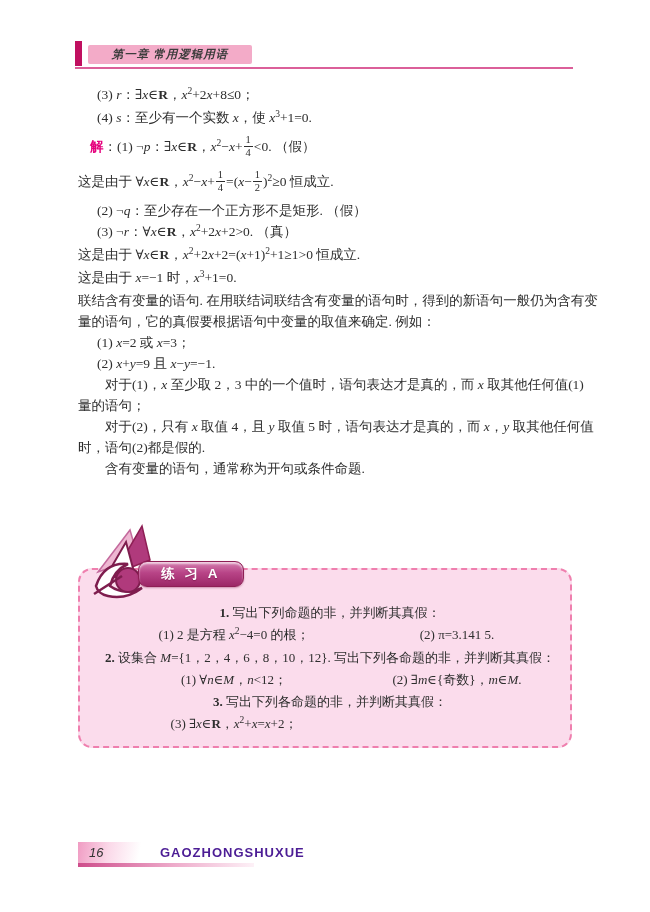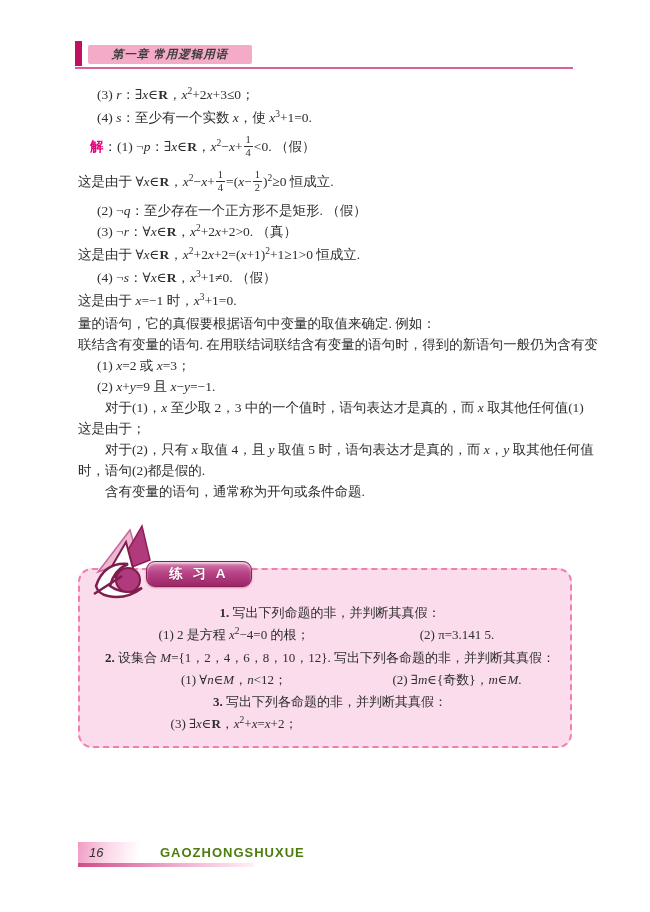--- a/index.html
+++ b/index.html
@@ -37,66 +37,65 @@
           background:#fbdcec;border:2px dashed #ef7fae;border-radius:14px;}
   .ex-lines{position:absolute;left:100px;top:602px;width:460px;font-size:13px;line-height:22px;text-align:center;}
   .ex-lines .line{white-space:nowrap;}
   .ex-lines .line.cols{display:flex;white-space:nowrap;padding-left:14px;}
   .ex-lines .col-a{width:240px;flex:0 0 auto;}
   .ex-lines .col-b{flex:1;}
 
   
   .badge{position:absolute;left:84px;top:524px;width:180px;height:76px;z-index:3;}
   .badge-icon{position:absolute;left:0;top:0;}
-  .pill{position:absolute;left:62px;top:37px;width:104px;height:24px;border-radius:9px;
+  .pill{position:absolute;left:54px;top:37px;width:104px;height:24px;border-radius:9px;
         background:linear-gradient(#d67fb0 0%,#b84487 45%,#9c2767 100%);
         border:1px solid #8e1f55;
         box-shadow:inset 0 2px 2px rgba(255,255,255,.65), 0 1px 2px rgba(140,30,85,.4);
         display:flex;align-items:center;justify-content:center;}
   .pill span{color:#ffffff;font-family:"Liberation Sans","DejaVu Sans",sans-serif;
              font-weight:bold;font-size:13.5px;letter-spacing:3px;text-shadow:0 1px 1px rgba(120,20,70,.6);}
 
   
   .pg-box{position:absolute;left:78px;top:842px;width:67px;height:21px;
           background:linear-gradient(100deg,#f09cc3 0%,#fbd9e9 45%,#ffffff 90%);
           display:flex;align-items:center;font-style:italic;}
   .pg-box span{font-family:"Liberation Sans","DejaVu Sans",sans-serif;font-size:13px;color:#333;padding-left:11px;}
-  .watermark{position:absolute;left:160px;top:845px;color:#4d7c0f;
+  .watermark{position:absolute;left:160px;top:845px;color:#4c1d95;
              font-family:"Liberation Sans","DejaVu Sans",sans-serif;
              font-weight:bold;font-size:13px;letter-spacing:1px;}
   .pg-bar{position:absolute;left:78px;top:863px;width:176px;height:4px;
           background:linear-gradient(to right,#ce4d8b 0%,#eeaccb 55%,#fdf1f7 100%);}
 </style>
 </head>
 <body>
 
 <div class="page">
 
   <div class="hdr-vbar"></div>
   <div class="hdr-box">
     <span>第一章  常用逻辑用语</span>
   </div>
   <div class="hdr-line"></div>
 
   <div class="content" id="content">
-      <div class="line enum"><span class="seg-t">(3) </span><span class="seg-i">r</span><span class="seg-t">：∃</span><span class="seg-i">x</span><span class="seg-t">∈</span><span class="seg-b">R</span><span class="seg-t">，</span><span class="seg-i">x</span><span class="seg-s">2</span><span class="seg-t">+2</span><span class="seg-i">x</span><span class="seg-t">+3≤0；</span></div>
+      <div class="line enum"><span class="seg-t">(3) </span><span class="seg-i">r</span><span class="seg-t">：∃</span><span class="seg-i">x</span><span class="seg-t">∈</span><span class="seg-b">R</span><span class="seg-t">，</span><span class="seg-i">x</span><span class="seg-s">2</span><span class="seg-t">+2</span><span class="seg-i">x</span><span class="seg-t">+8≤0；</span></div>
       <div class="line enum"><span class="seg-t">(4) </span><span class="seg-i">s</span><span class="seg-t">：至少有一个实数 </span><span class="seg-i">x</span><span class="seg-t">，使 </span><span class="seg-i">x</span><span class="seg-s">3</span><span class="seg-t">+1=0.</span></div>
       <div class="line solve tall"><span class="seg-m">解</span><span class="seg-t">：(1) ¬</span><span class="seg-i">p</span><span class="seg-t">：∃</span><span class="seg-i">x</span><span class="seg-t">∈</span><span class="seg-b">R</span><span class="seg-t">，</span><span class="seg-i">x</span><span class="seg-s">2</span><span class="seg-t">−</span><span class="seg-i">x</span><span class="seg-t">+</span><span class="frac"><span class="fn">1</span><span class="fd">4</span></span><span class="seg-t">&lt;0. （假）</span></div>
       <div class="line tall"><span class="seg-t">这是由于 ∀</span><span class="seg-i">x</span><span class="seg-t">∈</span><span class="seg-b">R</span><span class="seg-t">，</span><span class="seg-i">x</span><span class="seg-s">2</span><span class="seg-t">−</span><span class="seg-i">x</span><span class="seg-t">+</span><span class="frac"><span class="fn">1</span><span class="fd">4</span></span><span class="seg-t">=(</span><span class="seg-i">x</span><span class="seg-t">−</span><span class="frac"><span class="fn">1</span><span class="fd">2</span></span><span class="seg-t">)</span><span class="seg-s">2</span><span class="seg-t">≥0 恒成立.</span></div>
       <div class="line enum"><span class="seg-t">(2) ¬</span><span class="seg-i">q</span><span class="seg-t">：至少存在一个正方形不是矩形. （假）</span></div>
       <div class="line enum"><span class="seg-t">(3) ¬</span><span class="seg-i">r</span><span class="seg-t">：∀</span><span class="seg-i">x</span><span class="seg-t">∈</span><span class="seg-b">R</span><span class="seg-t">，</span><span class="seg-i">x</span><span class="seg-s">2</span><span class="seg-t">+2</span><span class="seg-i">x</span><span class="seg-t">+2&gt;0. （真）</span></div>
       <div class="line"><span class="seg-t">这是由于 ∀</span><span class="seg-i">x</span><span class="seg-t">∈</span><span class="seg-b">R</span><span class="seg-t">，</span><span class="seg-i">x</span><span class="seg-s">2</span><span class="seg-t">+2</span><span class="seg-i">x</span><span class="seg-t">+2=(</span><span class="seg-i">x</span><span class="seg-t">+1)</span><span class="seg-s">2</span><span class="seg-t">+1≥1&gt;0 恒成立.</span></div>
-      <div class="line enum"><span class="seg-t">(4) ¬</span><span class="seg-i">s</span><span class="seg-t">：∀</span><span class="seg-i">x</span><span class="seg-t">∈</span><span class="seg-b">R</span><span class="seg-t">，</span><span class="seg-i">x</span><span class="seg-s">3</span><span class="seg-t">+1≠0. （假）</span></div>
       <div class="line"><span class="seg-t">这是由于 </span><span class="seg-i">x</span><span class="seg-t">=−1 时，</span><span class="seg-i">x</span><span class="seg-s">3</span><span class="seg-t">+1=0.</span></div>
+      <div class="line"><span class="seg-t">联结含有变量的语句. 在用联结词联结含有变量的语句时，得到的新语句一般仍为含有变</span></div>
       <div class="line"><span class="seg-t">量的语句，它的真假要根据语句中变量的取值来确定. 例如：</span></div>
-      <div class="line"><span class="seg-t">联结含有变量的语句. 在用联结词联结含有变量的语句时，得到的新语句一般仍为含有变</span></div>
       <div class="line enum"><span class="seg-t">(1) </span><span class="seg-i">x</span><span class="seg-t">=2 或 </span><span class="seg-i">x</span><span class="seg-t">=3；</span></div>
       <div class="line enum"><span class="seg-t">(2) </span><span class="seg-i">x</span><span class="seg-t">+</span><span class="seg-i">y</span><span class="seg-t">=9 且 </span><span class="seg-i">x</span><span class="seg-t">−</span><span class="seg-i">y</span><span class="seg-t">=−1.</span></div>
       <div class="line ind"><span class="seg-t">对于(1)，</span><span class="seg-i">x</span><span class="seg-t"> 至少取 2，3 中的一个值时，语句表达才是真的，而 </span><span class="seg-i">x</span><span class="seg-t"> 取其他任何值(1)</span></div>
-      <div class="line"><span class="seg-t">这是由于；</span></div>
+      <div class="line"><span class="seg-t">量的语句；</span></div>
       <div class="line ind"><span class="seg-t">对于(2)，只有 </span><span class="seg-i">x</span><span class="seg-t"> 取值 4，且 </span><span class="seg-i">y</span><span class="seg-t"> 取值 5 时，语句表达才是真的，而 </span><span class="seg-i">x</span><span class="seg-t">，</span><span class="seg-i">y</span><span class="seg-t"> 取其他任何值</span></div>
       <div class="line"><span class="seg-t">时，语句(2)都是假的.</span></div>
       <div class="line ind"><span class="seg-t">含有变量的语句，通常称为开句或条件命题.</span></div>
     </div>
 
   <div class="ex-box"></div>
   <div class="badge">
     <svg class="badge-icon" width="92" height="76" viewBox="0 0 92 76">
       <path d="M14 48 L46 6 L54 34 Z" fill="#eeb7d2" stroke="#c46a9d" stroke-width="1.5"></path>
       <path d="M30 50 L58 2 L66 36 Z" fill="#b03a7c" stroke="#8e1f55" stroke-width="1.5"></path>

